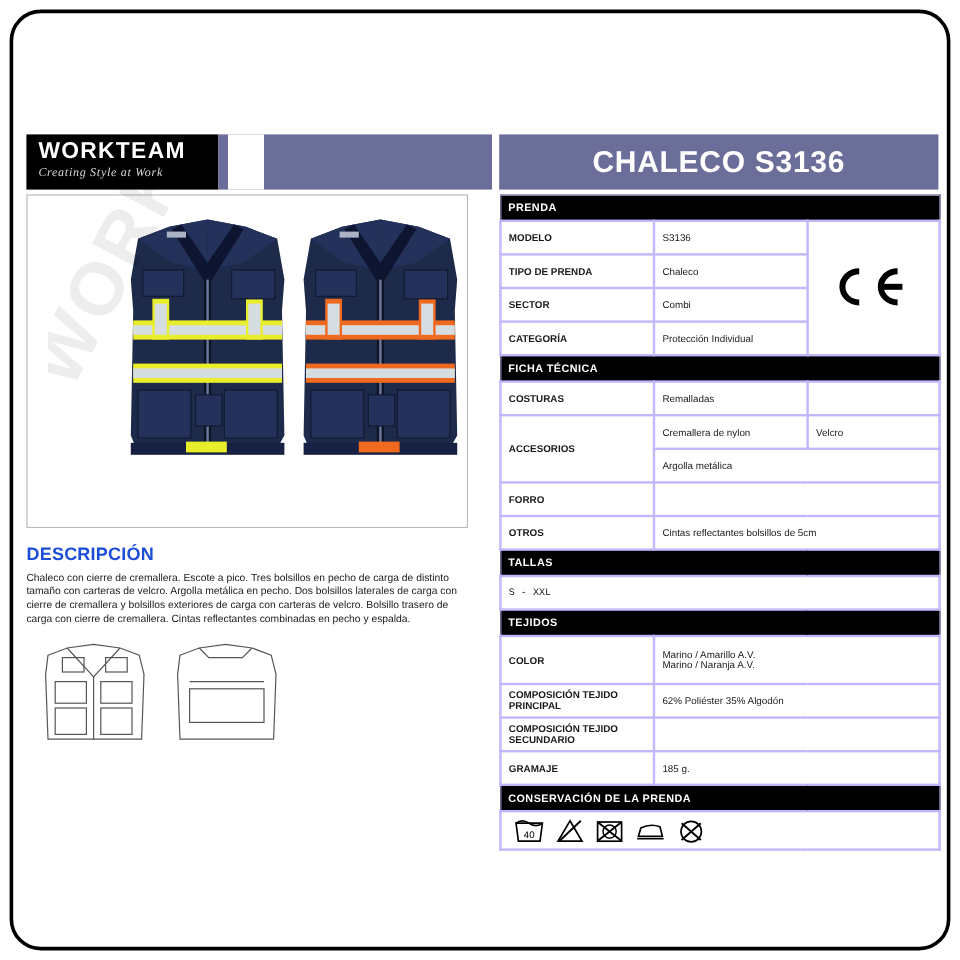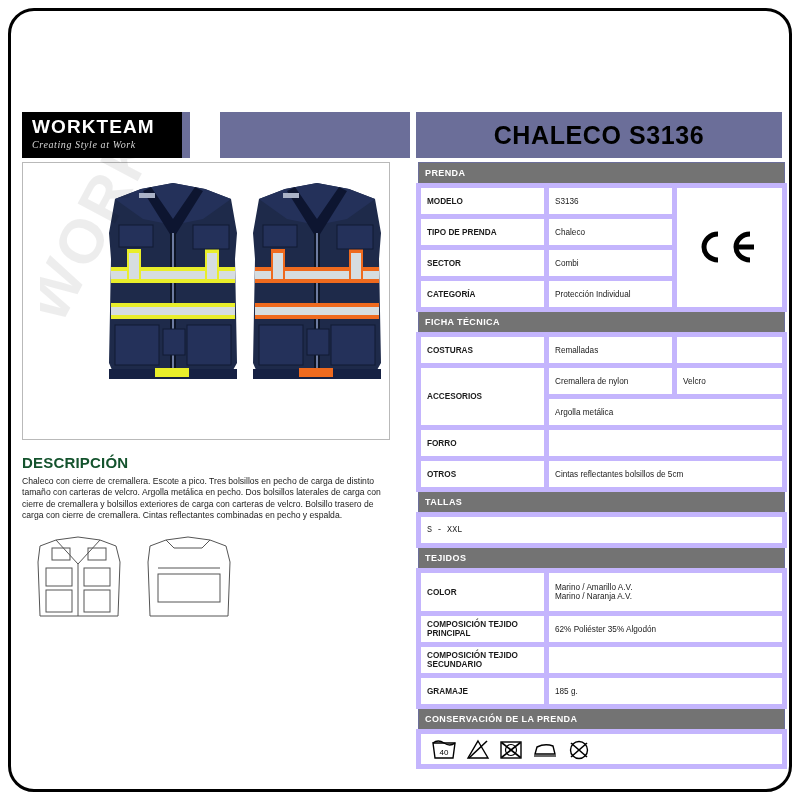--- a/index.html
+++ b/index.html
@@ -72,21 +72,21 @@
     position: absolute;
     left: 168px; top: 0;
     width: 30px; height: 46px;
     background: #ffffff;
   }
   .title-box {
     position: absolute;
     left: 394px; top: 0;
     width: 366px; height: 46px;
     background: #6b6e99;
-    color: #000000;
+    color: #ffffff;
     font-size: 25px;
     font-weight: bold;
     letter-spacing: 0.6px;
     display: flex;
     align-items: center;
     justify-content: center;
   }
 
   
   .left-col {
@@ -101,21 +101,21 @@
     height: 278px;
     border: 1px solid #b9b9b9;
     box-sizing: border-box;
     background: #ffffff;
     overflow: hidden;
   }
   .desc-title {
     margin-top: 14px;
     font-size: 15px;
     font-weight: bold;
-    color: #14532d;
+    color: #1d4ed8;
     letter-spacing: 0.2px;
   }
   .desc-body {
     margin-top: 5px;
     font-size: 8.6px;
     line-height: 11.4px;
     color: #1a1a1a;
     width: 360px;
   }
   .sketches {
@@ -155,36 +155,36 @@
     top: 162px;
     width: 366px;
     font-size: 8.4px;
   }
   table.spec {
     border-collapse: collapse;
     width: 366px;
     table-layout: fixed;
   }
   table.spec td {
-    border: 5px solid #c4b5fd;
+    border: 2px solid #c4b5fd;
     padding: 4px 6px;
     vertical-align: middle;
     height: 18px;
     color: #1a1a1a;
   }
   td.lbl {
     font-weight: bold;
     font-size: 8.2px;
     width: 128px;
   }
   td.val {
     font-size: 8.2px;
   }
   tr.section td {
-    background: #737373;
+    background: #000000;
     color: #ffffff;
     font-weight: bold;
     font-size: 9px;
     letter-spacing: 0.4px;
     border: 1px solid #6b6e99;
     padding: 3px 6px;
     height: 14px;
   }
   td.ce {
     width: 110px;

